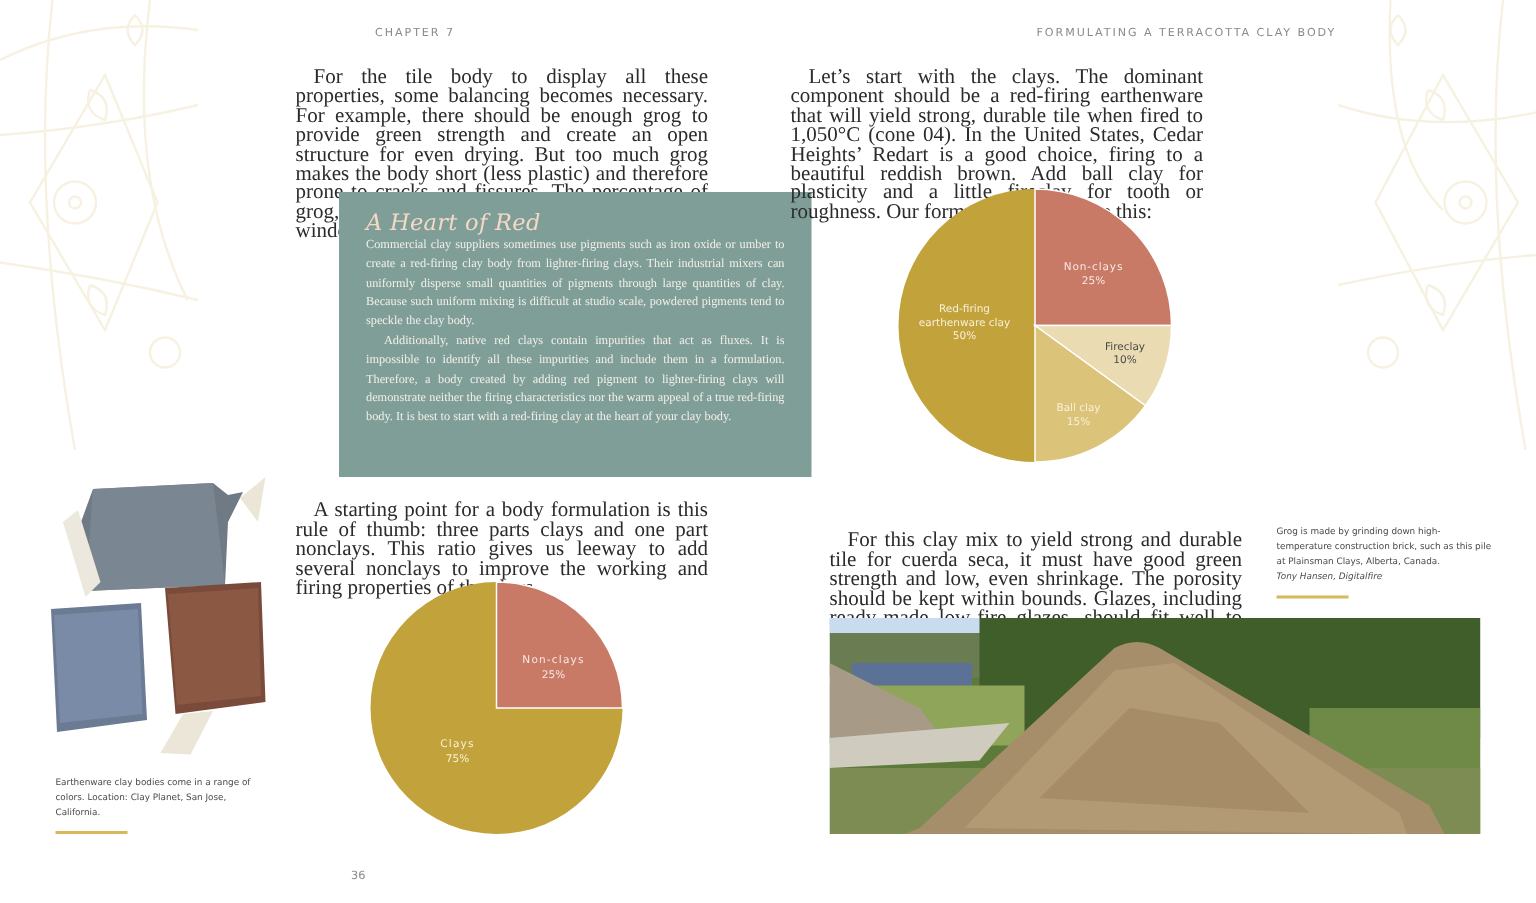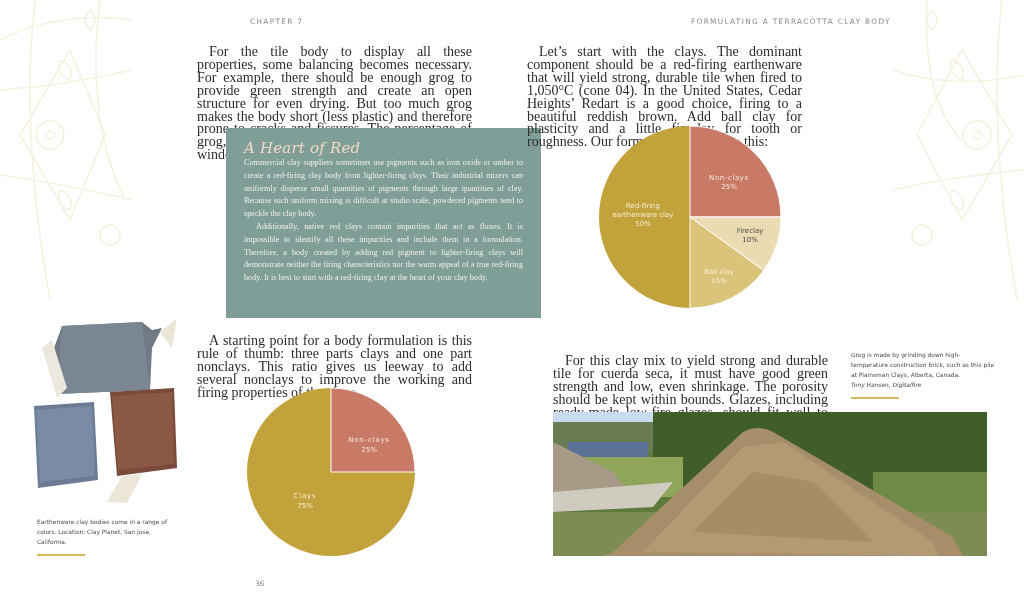--- a/index.html
+++ b/index.html
@@ -20,21 +20,21 @@
   .sidebar { position: absolute; left: 194px; top: 128px; width: 315px; height: 190px; background: #7f9e97; padding: 11px 18px 0 18px; margin-left: 32px; }
   .sidebar-title { font-family: "DejaVu Serif", serif; font-style: italic; font-size: 15px; color: #f3d9c6; line-height: 18px; letter-spacing: 0.2px; }
   .sidebar-text { font-size: 8.2px; line-height: 12.8px; color: #f2f0ea; text-align: justify; margin-top: 0; }
   .sidebar-text p + p { text-indent: 12px; }
 
   .caption { position: absolute; font-family: "DejaVu Sans", sans-serif; font-size: 5.9px; line-height: 10px; color: #4a4a4a; }
   .caption .credit { font-style: italic; }
   .caption-rule { width: 48px; height: 2px; background: #d7b85a; margin-top: 7px; }
 
   .photo { position: absolute; overflow: hidden; }
-  .page-number { position: absolute; left: 255px; top: 579px; font-family: "DejaVu Sans", sans-serif; font-size: 7.5px; color: #8a8a8a; }
+  .page-number { position: absolute; left: 234px; top: 579px; font-family: "DejaVu Sans", sans-serif; font-size: 7.5px; color: #8a8a8a; }
 
   .pie { position: absolute; }
   .pie text { font-family: "DejaVu Sans", sans-serif; font-size: 7px; }
 </style>
 </head>
 <body>
 
 <svg class="ornament left" viewBox="0 0 132 300">
   <g fill="none" stroke="#efe6c8" stroke-width="1.6">
     <path d="M0 40 Q60 10 132 20"></path>

